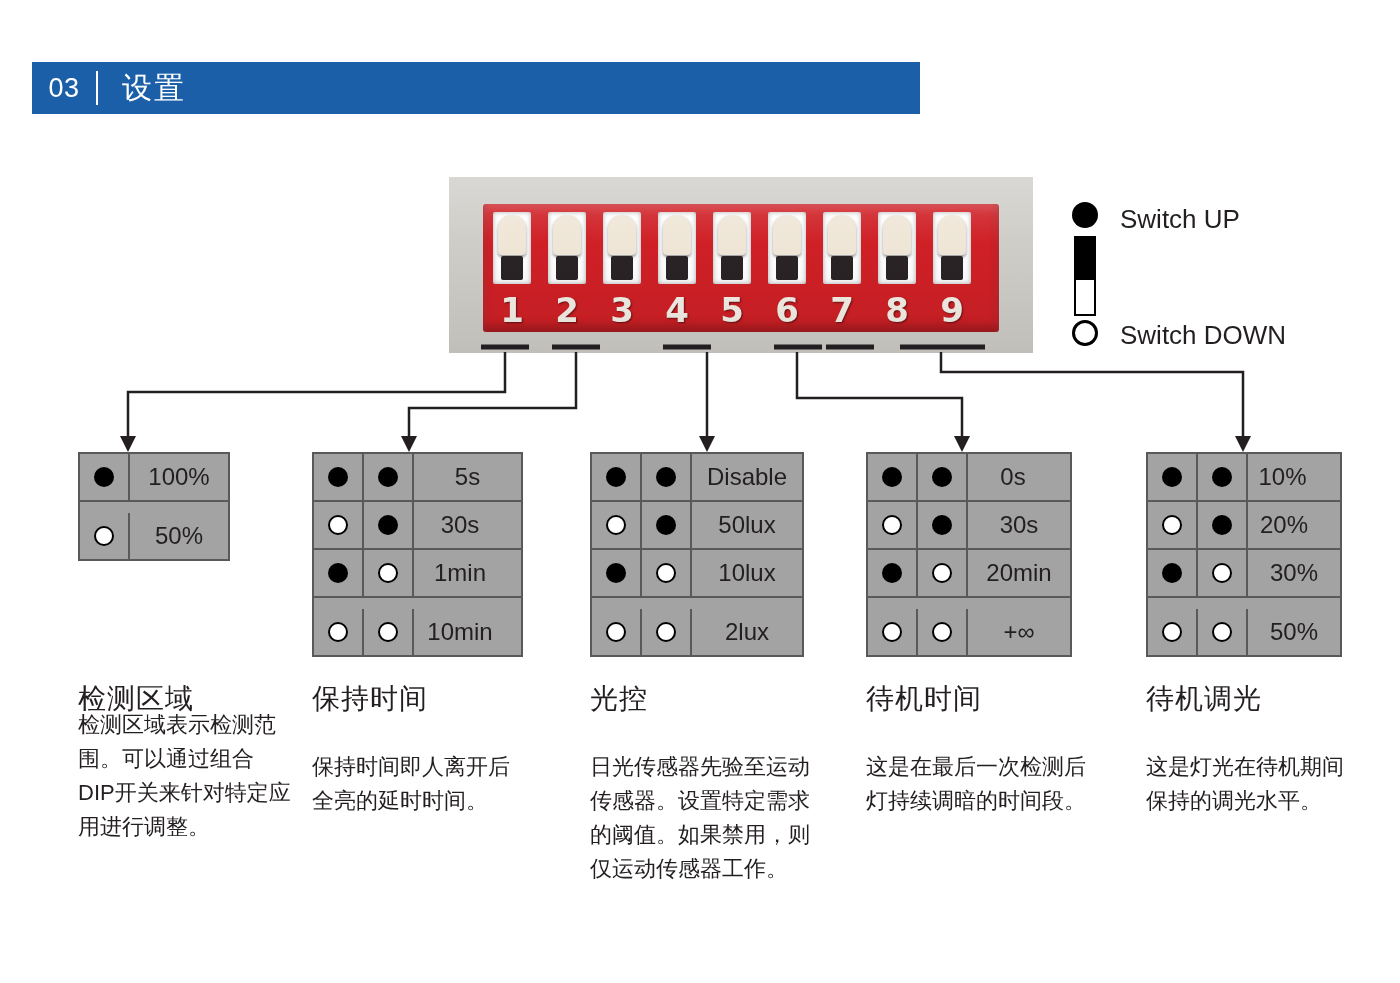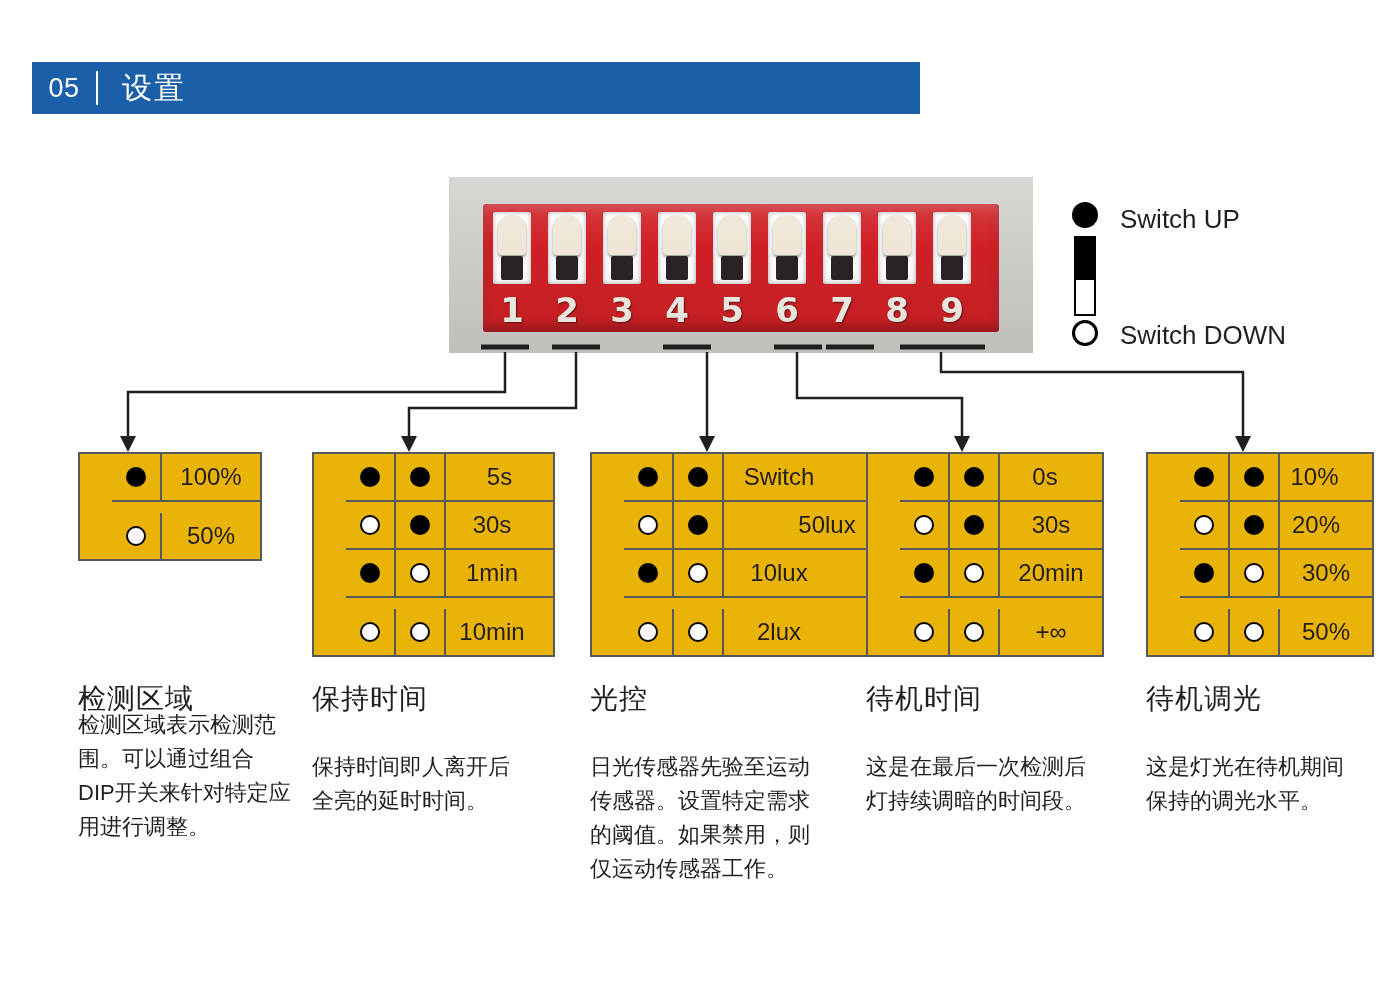--- a/index.html
+++ b/index.html
@@ -183,22 +183,21 @@
     width: 1400px;
     height: 983px;
     pointer-events: none;
   }
 
   
   .table {
     position: absolute;
     border: 2px solid #58595b;
     box-sizing: content-box;
-    background: #eab308;
-    padding-left: 32px;
+    background: #a3a3a3;
   }
   .trow {
     display: flex;
     height: 46px;
     border-bottom: 2px solid #58595b;
   }
   .trow:last-child { border-bottom: none; margin-top: 11px; }
   .tcell {
     display: flex;
     align-items: center;
@@ -236,21 +235,21 @@
     font-size: 22px;
     line-height: 34px;
     color: #231f20;
     width: 215px;
   }
 </style>
 </head>
 <body>
 
 <div class="header">
-  <div class="header-num">05</div>
+  <div class="header-num">03</div>
   <div class="header-sep"></div>
   <div class="header-title">设置</div>
 </div>
 
 <div class="dip-photo">
   <div class="dip-body" id="dip-body">
       <div class="dip-sw" style="left: 10px;">
         <div class="lever"></div>
         <div class="slot"></div>
       </div>
@@ -393,30 +392,30 @@
       </div>
     </div>
     <div class="table" style="left: 590px; top: 452px;">
       <div class="trow">
         <div class="tcell cell-sw">
           <div class="dot up"></div>
         </div>
         <div class="tcell cell-sw">
           <div class="dot up"></div>
         </div>
-        <div class="tcell cell-lab" style="width: 110px;">Switch</div>
-      </div>
-      <div class="trow">
-        <div class="tcell cell-sw">
-          <div class="dot down"></div>
-        </div>
-        <div class="tcell cell-sw">
-          <div class="dot up"></div>
-        </div>
-        <div class="tcell cell-lab" style="width: 110px; margin-left: 48px;">50lux</div>
+        <div class="tcell cell-lab" style="width: 110px;">Disable</div>
+      </div>
+      <div class="trow">
+        <div class="tcell cell-sw">
+          <div class="dot down"></div>
+        </div>
+        <div class="tcell cell-sw">
+          <div class="dot up"></div>
+        </div>
+        <div class="tcell cell-lab" style="width: 110px;">50lux</div>
       </div>
       <div class="trow">
         <div class="tcell cell-sw">
           <div class="dot up"></div>
         </div>
         <div class="tcell cell-sw">
           <div class="dot down"></div>
         </div>
         <div class="tcell cell-lab" style="width: 110px;">10lux</div>
       </div>

